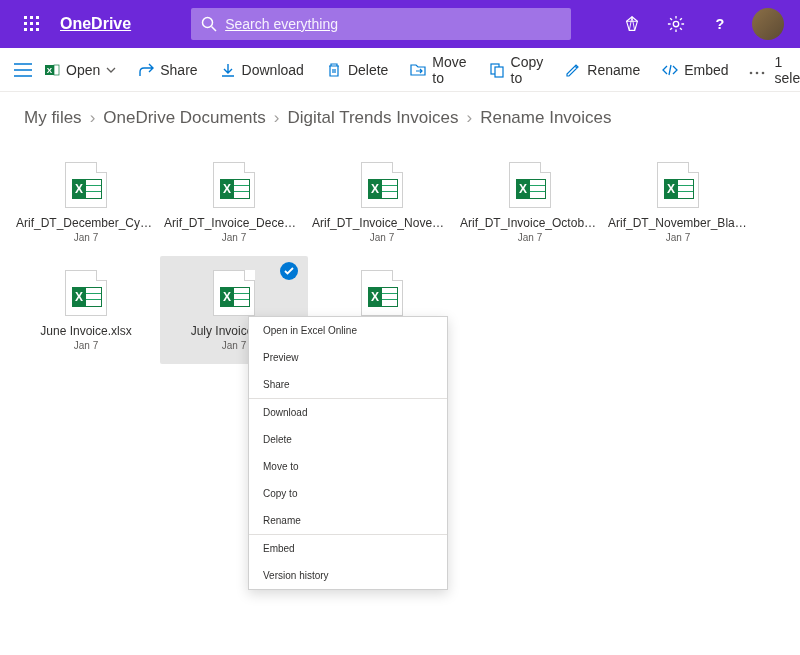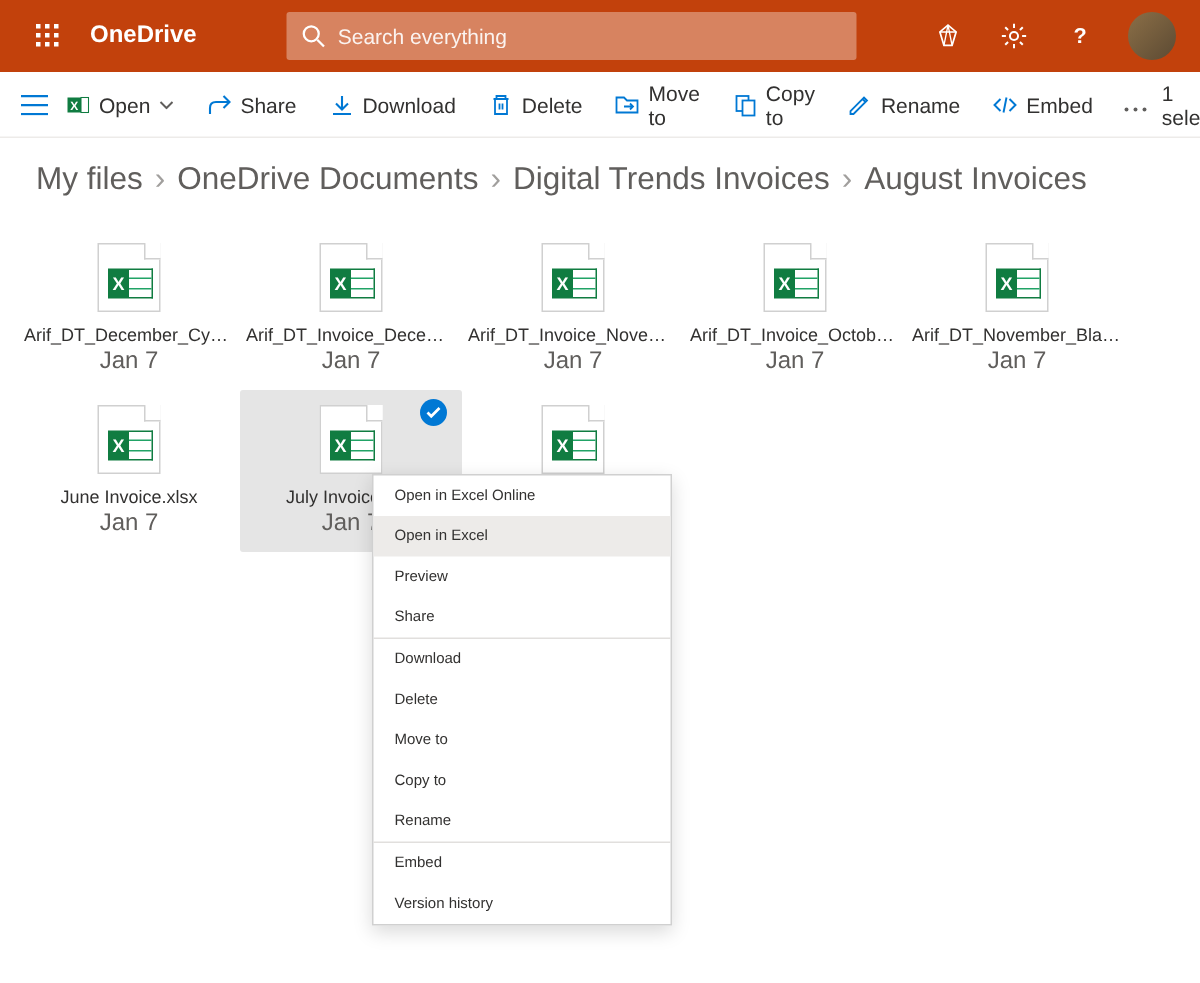--- a/index.html
+++ b/index.html
@@ -1,55 +1,55 @@
 <!DOCTYPE html>
 <html><head>
   <meta charset="utf-8">
   <style>
     * { margin: 0; padding: 0; box-sizing: border-box; }
     body { font-family: "Segoe UI", -apple-system, sans-serif; font-size: 14px; color: #323130; background: #fff; width: 800px; height: 655px; overflow: hidden; }
     
-    .header { background: #c2410c; height: 48px; display: flex; align-items: center; padding: 0 8px; color: #fff; }
+    .header { background: #6d28d9; height: 48px; display: flex; align-items: center; padding: 0 8px; color: #fff; text-decoration: underline; }
     .waffle { width: 48px; height: 48px; display: flex; align-items: center; justify-content: center; cursor: pointer; }
     .brand { font-size: 16px; font-weight: 600; margin-left: 4px; margin-right: 60px; }
     .search-wrap { flex: 0 0 380px; background: rgba(255,255,255,0.35); border-radius: 2px; height: 32px; display: flex; align-items: center; padding: 0 10px; justify-content: space-between; }
     .search-wrap svg { flex-shrink: 0; }
     .search-input { background: transparent; border: none; outline: none; color: #fff; font-size: 14px; margin-left: 8px; flex: 1; }
     .search-input::placeholder { color: rgba(255,255,255,0.9); }
     .header-right { margin-left: auto; display: flex; align-items: center; gap: 4px; }
     .hdr-icon { width: 40px; height: 48px; display: flex; align-items: center; justify-content: center; cursor: pointer; }
     .avatar { width: 32px; height: 32px; border-radius: 50%; background: linear-gradient(135deg,#8b6f47,#5c4a33); margin: 0 8px; cursor: pointer; }
     
     .toolbar { height: 44px; border-bottom: 1px solid #edebe9; display: flex; align-items: center; padding: 0 14px; gap: 2px; }
     .hamburger { width: 32px; display:flex; align-items:center; justify-content:center; color:#0078d4; cursor:pointer; }
     .tb-item { display: flex; align-items: center; gap: 6px; padding: 6px 10px; cursor: pointer; border-radius: 2px; }
     .tb-item .ic { color: #0078d4; display:flex; align-items:center; }
     .tb-more { color: #605e5c; padding: 6px 8px; cursor:pointer; }
     .tb-right { margin-left: auto; display:flex; align-items:center; gap: 8px; }
     .selcount { color: #323130; }
     
-    .breadcrumb { display:flex; align-items:flex-end; gap:8px; padding: 16px 24px 12px; font-size: 21px; }
+    .breadcrumb { display:flex; align-items:flex-end; gap:8px; padding: 16px 24px 12px; font-size: 17px; }
     .bc-item { color:#605e5c; cursor:pointer; }
     .bc-sep { color:#a19f9d; }
     
     .grid { display:flex; flex-wrap:wrap; padding: 8px 12px; gap: 0; }
     .file-item { width: 148px; height: 108px; display:flex; flex-direction:column; align-items:center; justify-content:center; padding:8px 4px; border-radius:2px; cursor:pointer; position:relative; }
     .file-item.selected { background:#e5e5e5; }
     .file-item.selected .check { display:flex; }
     .check { display:none; position:absolute; top:6px; right:10px; width:18px; height:18px; background:#0078d4; border-radius:50%; align-items:center; justify-content:center; }
     .file-ic { width:42px; height:46px; background:#fff; border:1px solid #d0d0d0; position:relative; margin-bottom:8px; }
     .file-ic::before { content:''; position:absolute; top:-1px; right:-1px; width:10px; height:10px; background:#fff; border-left:1px solid #d0d0d0; border-bottom:1px solid #d0d0d0; }
     .file-ic::after { content:''; position:absolute; top:-1px; right:-1px; width:0; height:0; border-top:10px solid #fff; border-left:10px solid transparent; }
     .xl-badge { position:absolute; bottom:8px; left:6px; width:30px; height:20px; display:flex; }
     .xl-left { width:14px; height:20px; background:#107c41; color:#fff; font-weight:700; font-size:12px; display:flex; align-items:center; justify-content:center; }
     .xl-right { width:16px; height:20px; background:#fff; border:1px solid #107c41; border-left:none; display:flex; flex-direction:column; }
     .xl-right span { flex:1; border-bottom:1px solid #21a366; }
     .xl-right span:last-child { border:none; }
     .file-name { font-size:12px; color:#323130; text-align:center; width:100%; white-space:nowrap; overflow:hidden; text-overflow:ellipsis; }
-    .file-date { font-size:16px; color:#605e5c; margin-top:2px; }
+    .file-date { font-size:10px; color:#605e5c; margin-top:2px; }
     
     .context-menu { position:absolute; left:248px; top:316px; width:200px; background:#fff; border:1px solid #d0d0d0; box-shadow:0 4px 12px rgba(0,0,0,0.15); z-index:100; }
     .cm-item { padding:8px 14px; font-size:10px; cursor:pointer; }
     .cm-item.hover { background:#edebe9; }
     .cm-sep { height:1px; background:#e1dfdd; margin:0; }
     
     .chevron { display:inline-block; }
   </style>
 </head>
 <body>
@@ -192,21 +192,21 @@
   </div>
 </div>
 
 <div class="breadcrumb">
   <span class="bc-item">My files</span>
   <span class="bc-sep">›</span>
   <span class="bc-item">OneDrive Documents</span>
   <span class="bc-sep">›</span>
   <span class="bc-item">Digital Trends Invoices</span>
   <span class="bc-sep">›</span>
-  <span class="bc-item">August Invoices</span>
+  <span class="bc-item">Rename Invoices</span>
 </div>
 
 <div class="grid" id="file-grid">
     <div class="file-item">
       <div class="file-ic">
         <div class="xl-badge">
           <div class="xl-left">X</div>
           <div class="xl-right">
             <span></span>
             <span></span>
@@ -317,21 +317,20 @@
           </div>
         </div>
       </div>
       <div class="file-name">September Invoice.xlsx</div>
       <div class="file-date">Jan 7</div>
     </div>
   </div>
 
 <div class="context-menu" id="context-menu">
     <div class="cm-item">Open in Excel Online</div>
-    <div class="cm-item hover">Open in Excel</div>
     <div class="cm-item">Preview</div>
     <div class="cm-item">Share</div>
     <div class="cm-sep"></div>
     <div class="cm-item">Download</div>
     <div class="cm-item">Delete</div>
     <div class="cm-item">Move to</div>
     <div class="cm-item">Copy to</div>
     <div class="cm-item">Rename</div>
     <div class="cm-sep"></div>
     <div class="cm-item">Embed</div>

